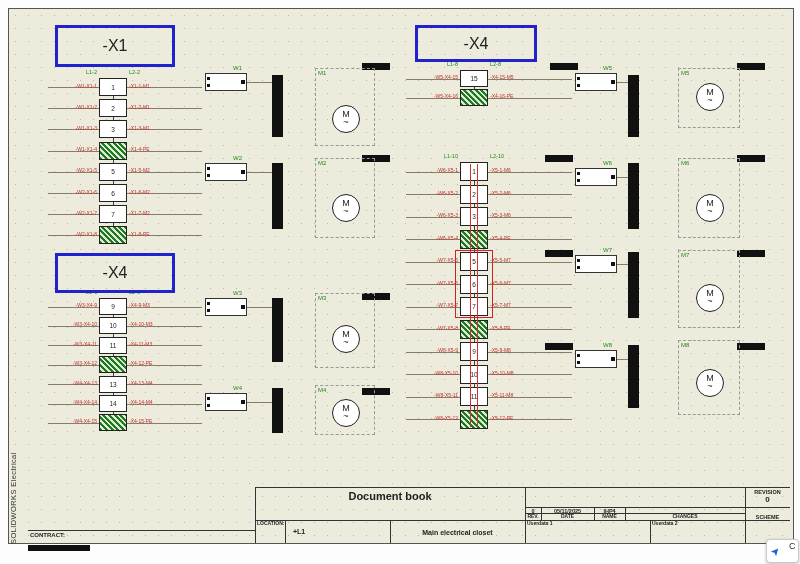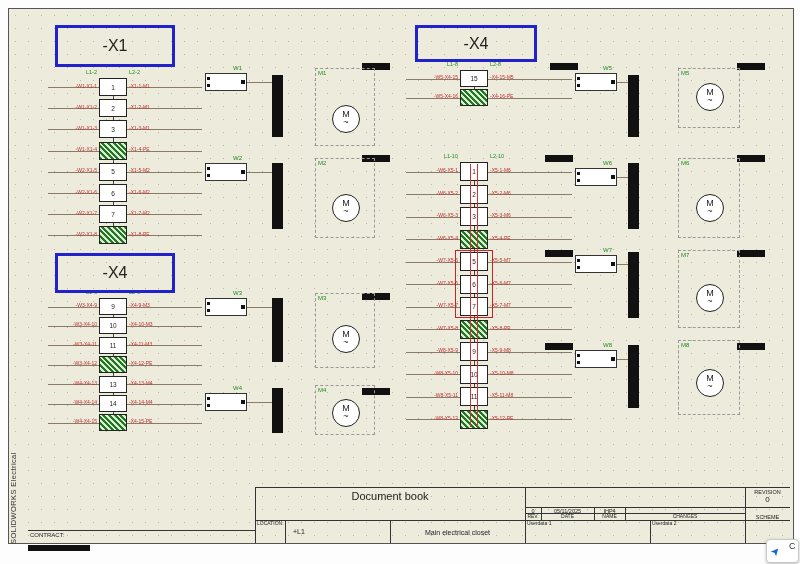--- a/index.html
+++ b/index.html
@@ -20,21 +20,21 @@
   .comp{position:absolute;width:42px;height:18px;background:#fff;border:1px solid #333;box-sizing:border-box;}
   .comp-label{position:absolute;font-size:6px;color:#1e8a1e;line-height:1;}
   .pin{position:absolute;background:#111;}
   .motorbox{position:absolute;border:1px dashed #999;box-sizing:border-box;}
   .motor{position:absolute;width:26px;height:26px;border:1.4px solid #222;border-radius:50%;background:#fff;
     display:flex;flex-direction:column;align-items:center;justify-content:center;font-size:9px;line-height:0.85;color:#222;}
   .motor-label{position:absolute;font-size:6px;color:#1e8a1e;line-height:1;}
   .vbar{position:absolute;width:11px;background:#111;}
   .hbar{position:absolute;width:28px;height:7px;background:#111;}
   .tbline{position:absolute;background:#333;}
-  .tbtext{position:absolute;color:#222;line-height:1.1;white-space:nowrap;}
+  .tbtext{position:absolute;color:#222;line-height:1.1;white-space:nowrap;font-weight:bold;}
   #brand{position:absolute;left:9px;top:408px;height:136px;writing-mode:vertical-rl;transform:rotate(180deg);
     font-size:7.5px;color:#333;letter-spacing:0.4px;}
   #redact-bar{position:absolute;left:28px;top:545px;width:62px;height:6px;background:#111;}
   #widget{position:absolute;left:766px;top:539px;width:33px;height:24px;background:#fff;border:1px solid #c9c9c9;
     border-radius:4px;box-shadow:0 1px 3px rgba(0,0,0,0.25);display:flex;align-items:center;justify-content:flex-start;padding-left:4px;box-sizing:border-box;}
   #widget .cursor{color:#1565d8;font-size:11px;transform:rotate(-50deg);display:inline-block;}
   #corner-letter{position:absolute;left:789px;top:541px;font-size:9px;color:#333;}
 </style>
 </head>
 <body>

